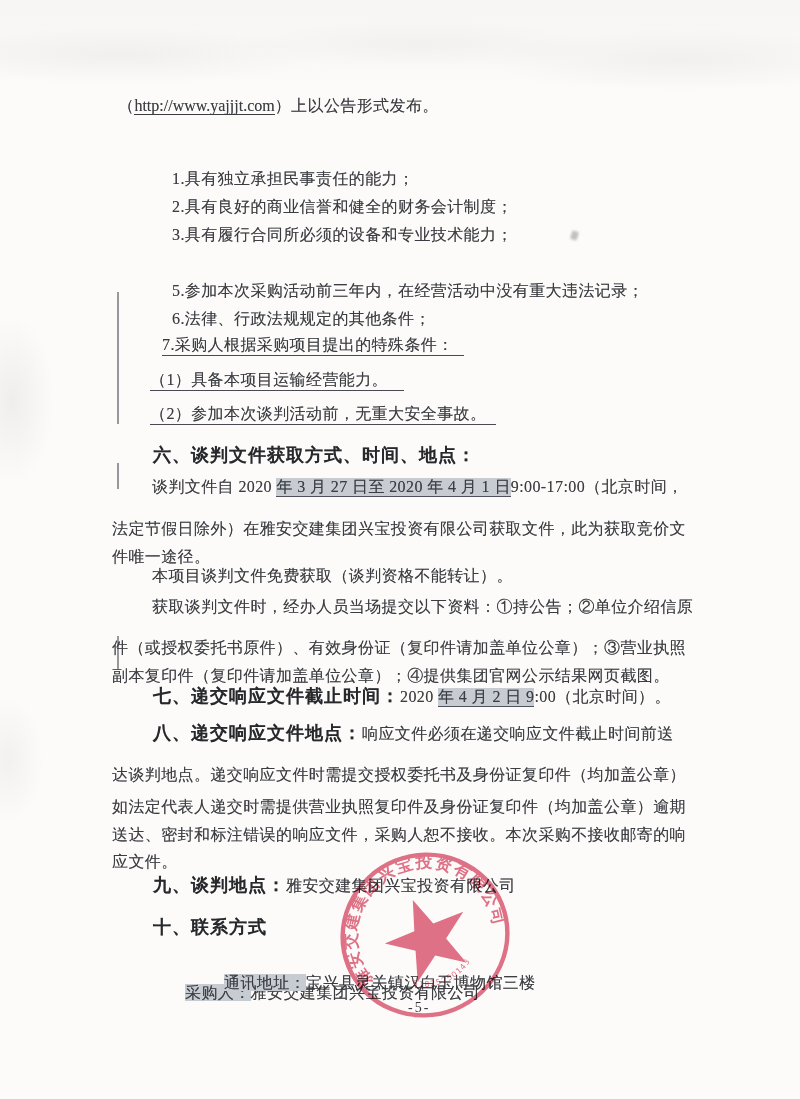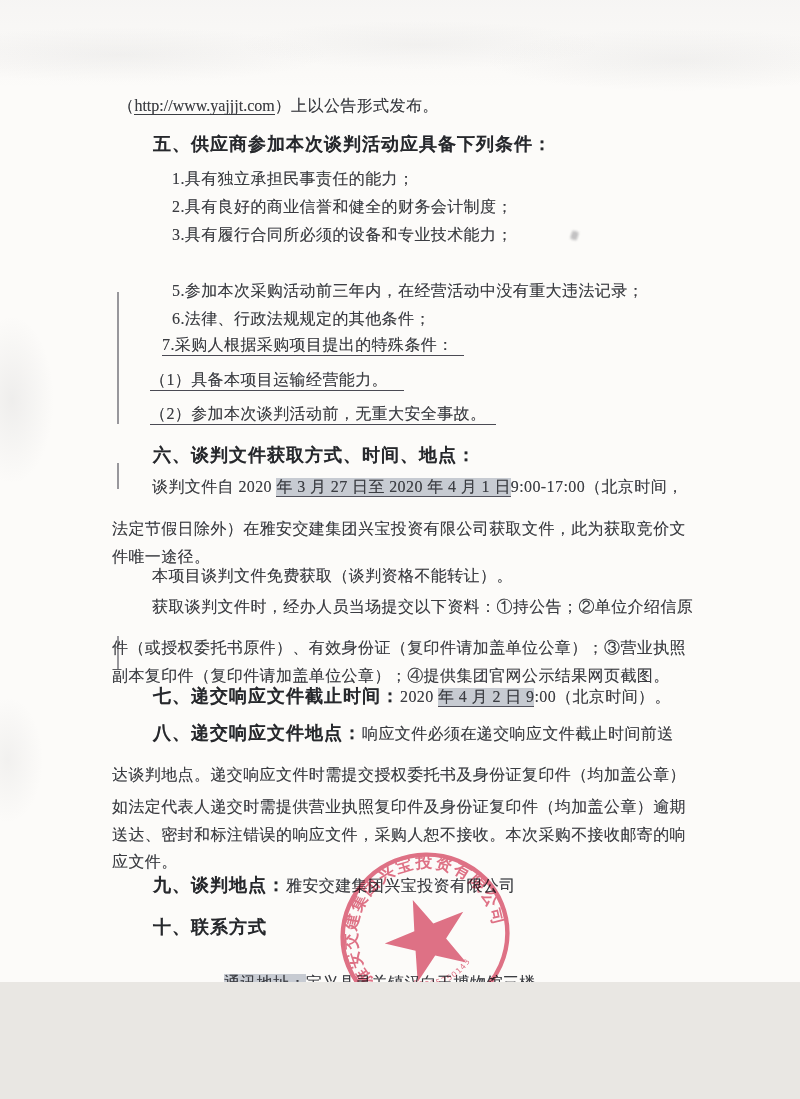--- a/index.html
+++ b/index.html
@@ -1,17 +1,17 @@
 <!DOCTYPE html>
 <html><head>
 <meta charset="utf-8">
 <style>
   html,body{margin:0;padding:0;background:#e9e7e3;}
   .page{
-    position:relative;width:800px;height:982px;margin:0 auto;
+    position:relative;width:800px;height:1099px;margin:0 auto;
     background:#fcfbf9;overflow:hidden;
     font-family:"Liberation Serif","DejaVu Serif",serif;
     color:#3b3d42;
   }
   
   .scan-texture{
     position:absolute;left:0;top:0;width:800px;height:1099px;pointer-events:none;
     background:
       radial-gradient(ellipse 300px 40px at 120px 55px, rgba(120,120,125,0.07), transparent 70%),
       radial-gradient(ellipse 260px 35px at 420px 45px, rgba(120,120,125,0.06), transparent 70%),
@@ -53,21 +53,20 @@
 
   <div class="mark" style="left:117px;top:292px;height:132px;"></div>
   <div class="mark" style="left:117px;top:463px;height:26px;"></div>
   <div class="mark" style="left:117px;top:636px;height:33px;"></div>
   <div class="speck" style="left:571px;top:231px;"></div>
 
   <div class="ln" style="left:118px;top:95px;">
     <span>（</span><span class="url">http://www.yajjjt.com</span><span>）上以公告形式发布。</span>
   </div>
 
-  <div class="ln lh" style="top:133px;">五、供应商参加本次谈判活动应具备下列条件：</div>
   <div class="ln li" style="top:168px;">1.具有独立承担民事责任的能力；</div>
   <div class="ln li" style="top:196px;">2.具有良好的商业信誉和健全的财务会计制度；</div>
   <div class="ln li" style="top:224px;">3.具有履行合同所必须的设备和专业技术能力；</div>
   <div class="ln li" style="top:280px;">5.参加本次采购活动前三年内，在经营活动中没有重大违法记录；</div>
   <div class="ln li" style="top:308px;">6.法律、行政法规规定的其他条件；</div>
   <div class="ln" style="left:162px;top:334px;">
     <span class="ul tail10">7.采购人根据采购项目提出的特殊条件：</span>
   </div>
   <div class="ln" style="left:150px;top:369px;">
     <span class="ul tail16">（1）具备本项目运输经营能力。</span>

